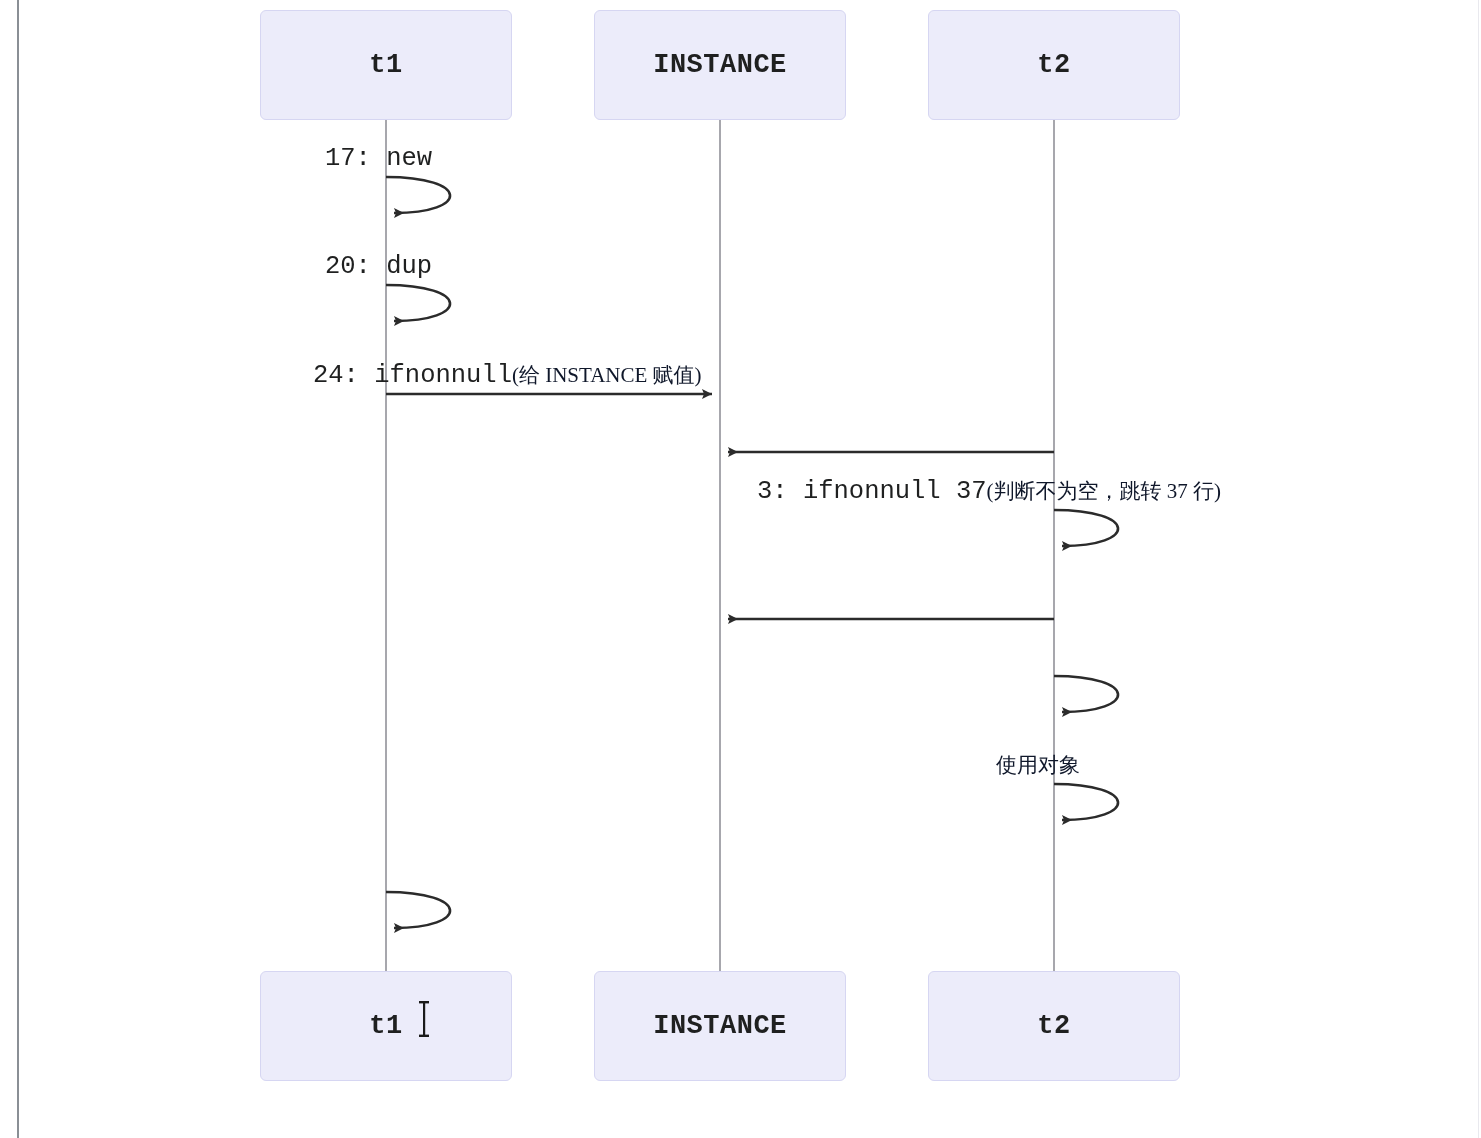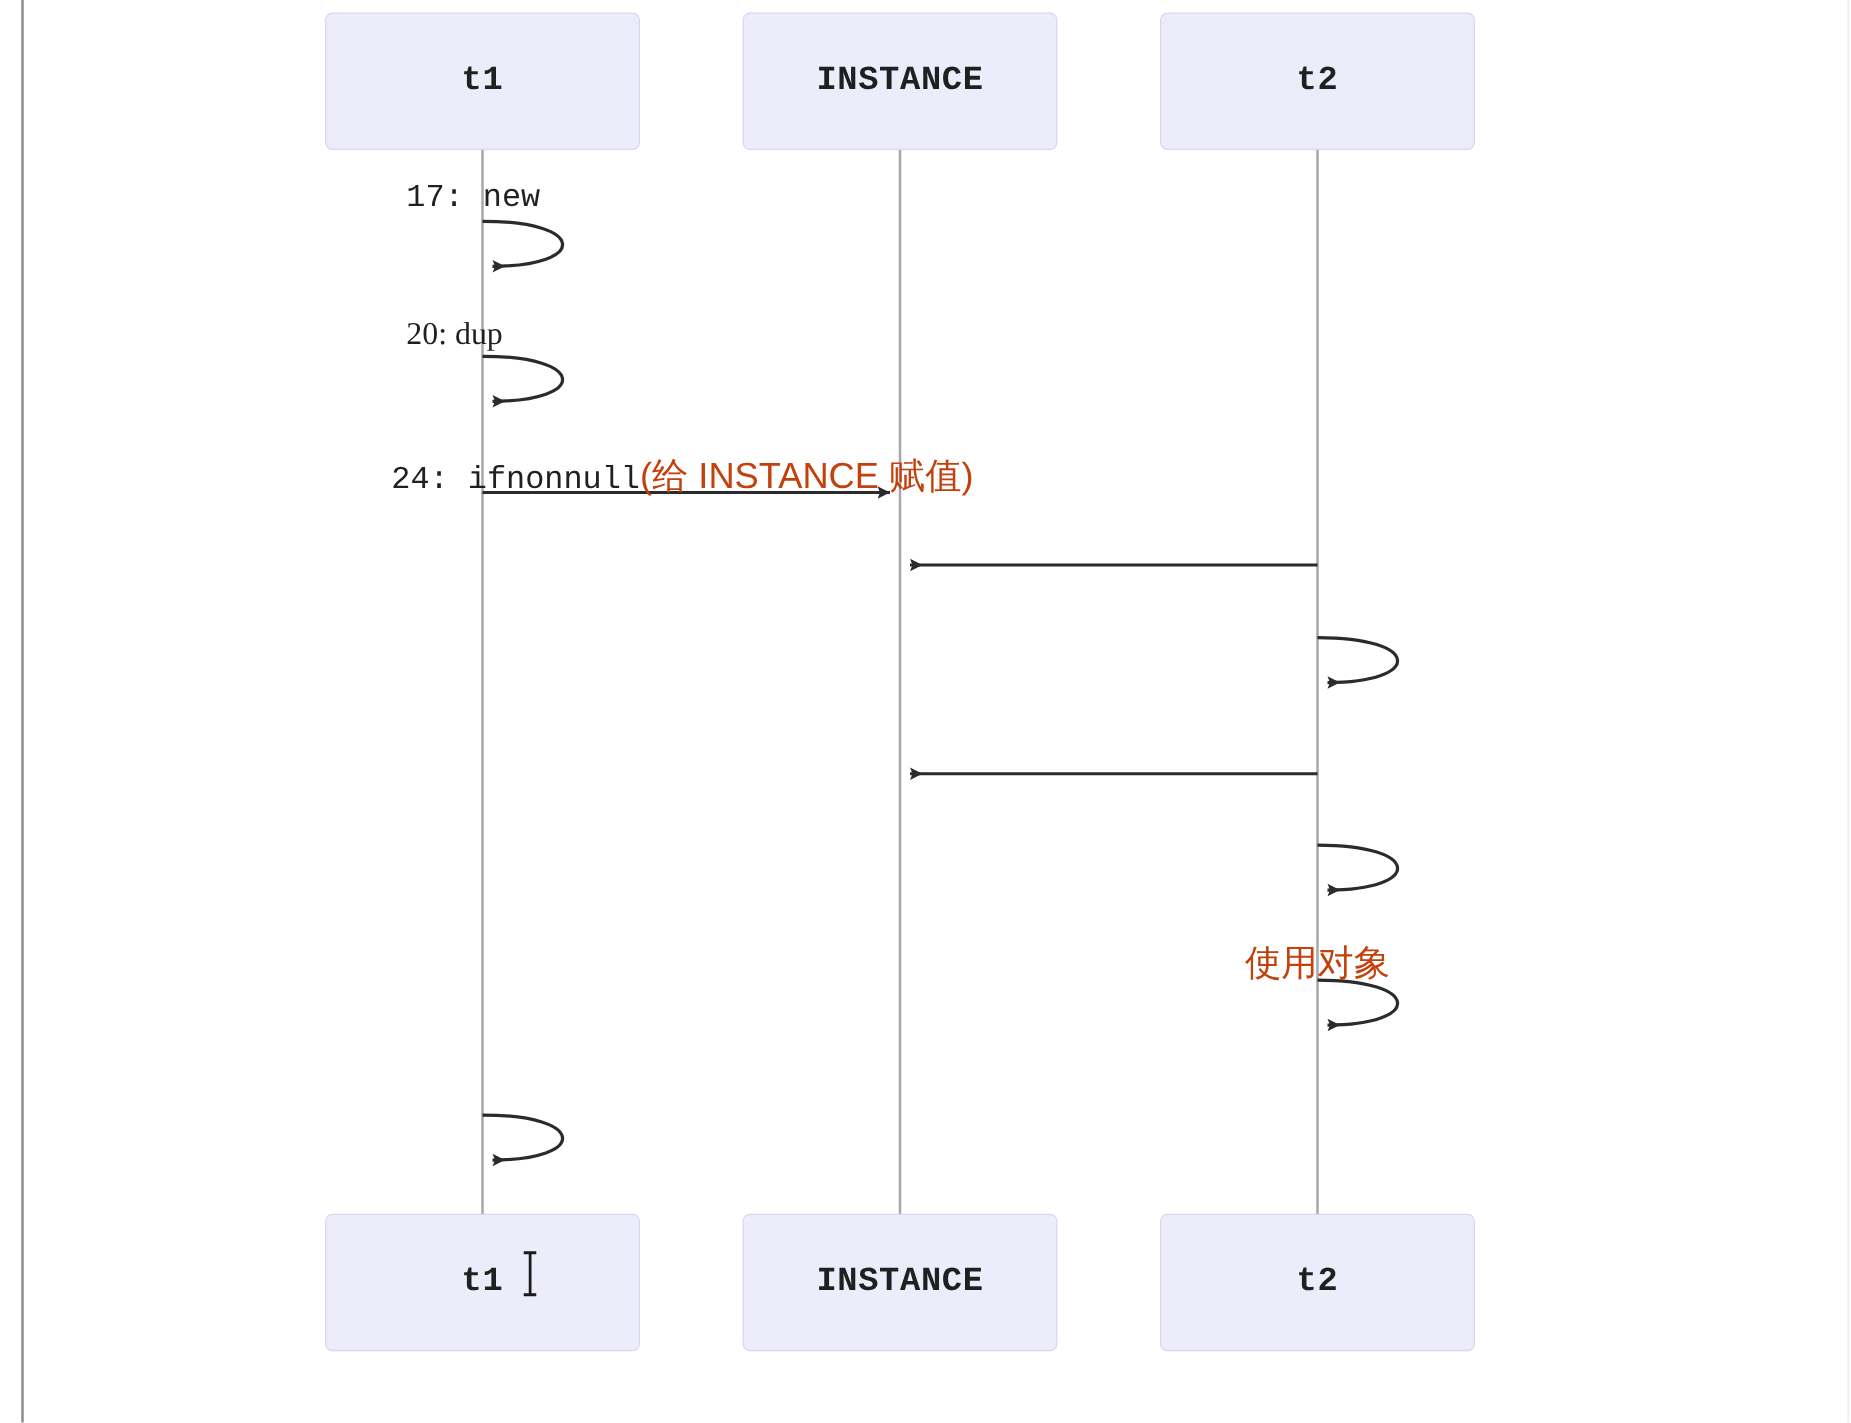--- a/index.html
+++ b/index.html
@@ -66,23 +66,23 @@
   
   .msg-text {
     position: absolute;
     white-space: nowrap;
     font-family: "Liberation Mono", "DejaVu Sans Mono", monospace;
     font-size: 25.5px;
     color: #1f2020;
     letter-spacing: 0px;
   }
   .msg-text .cn {
-    font-family: Liberation Sans, sans-serif;
-    color: #c2410c;
-    font-size: 29px;
+    font-family: Liberation Serif, serif;
+    color: #0f172a;
+    font-size: 21px;
   }
 
   
   #arrow-layer {
     position: absolute;
     left: 0; top: 0;
     width: 1481px; height: 1138px;
     pointer-events: none;
   }
 
@@ -171,29 +171,32 @@
 
     <g>
       <path d="M386,892 C470,892 470,928 394,928" fill="none" stroke="#2b2b2b" stroke-width="2.6" marker-end="url(#ahead-left)"></path>
     </g>
   </svg>
 
   <div class="msg-text" style="left:325px; top:144px;">
     <span>17: </span><span>new</span>
   </div>
 
-  <div class="msg-text" style="left:325px; top:252px;font-family:Liberation Serif, serif;">
+  <div class="msg-text" style="left:325px; top:252px;">
     <span>20: </span><span>dup</span>
   </div>
 
   <div class="msg-text" style="left:313px; top:361px;">
     <span>24: </span><span>ifnonnull</span><span class="cn">(给 INSTANCE 赋值)</span>
   </div>
 
 
+  <div class="msg-text" style="left:757px; top:477px;">
+    <span>3: </span><span>ifnonnull 37</span><span class="cn">(判断不为空，跳转 37 行)</span>
+  </div>
 
 
 
   <div class="msg-text" style="left:996px; top:751px;text-align:right;">
     <span class="cn">使用对象</span>
   </div>
 
 
   <svg id="text-cursor" viewBox="0 0 14 40" xmlns="http://www.w3.org/2000/svg">
     <rect x="6" y="3" width="2.2" height="34" fill="#1a1a1a"></rect>

